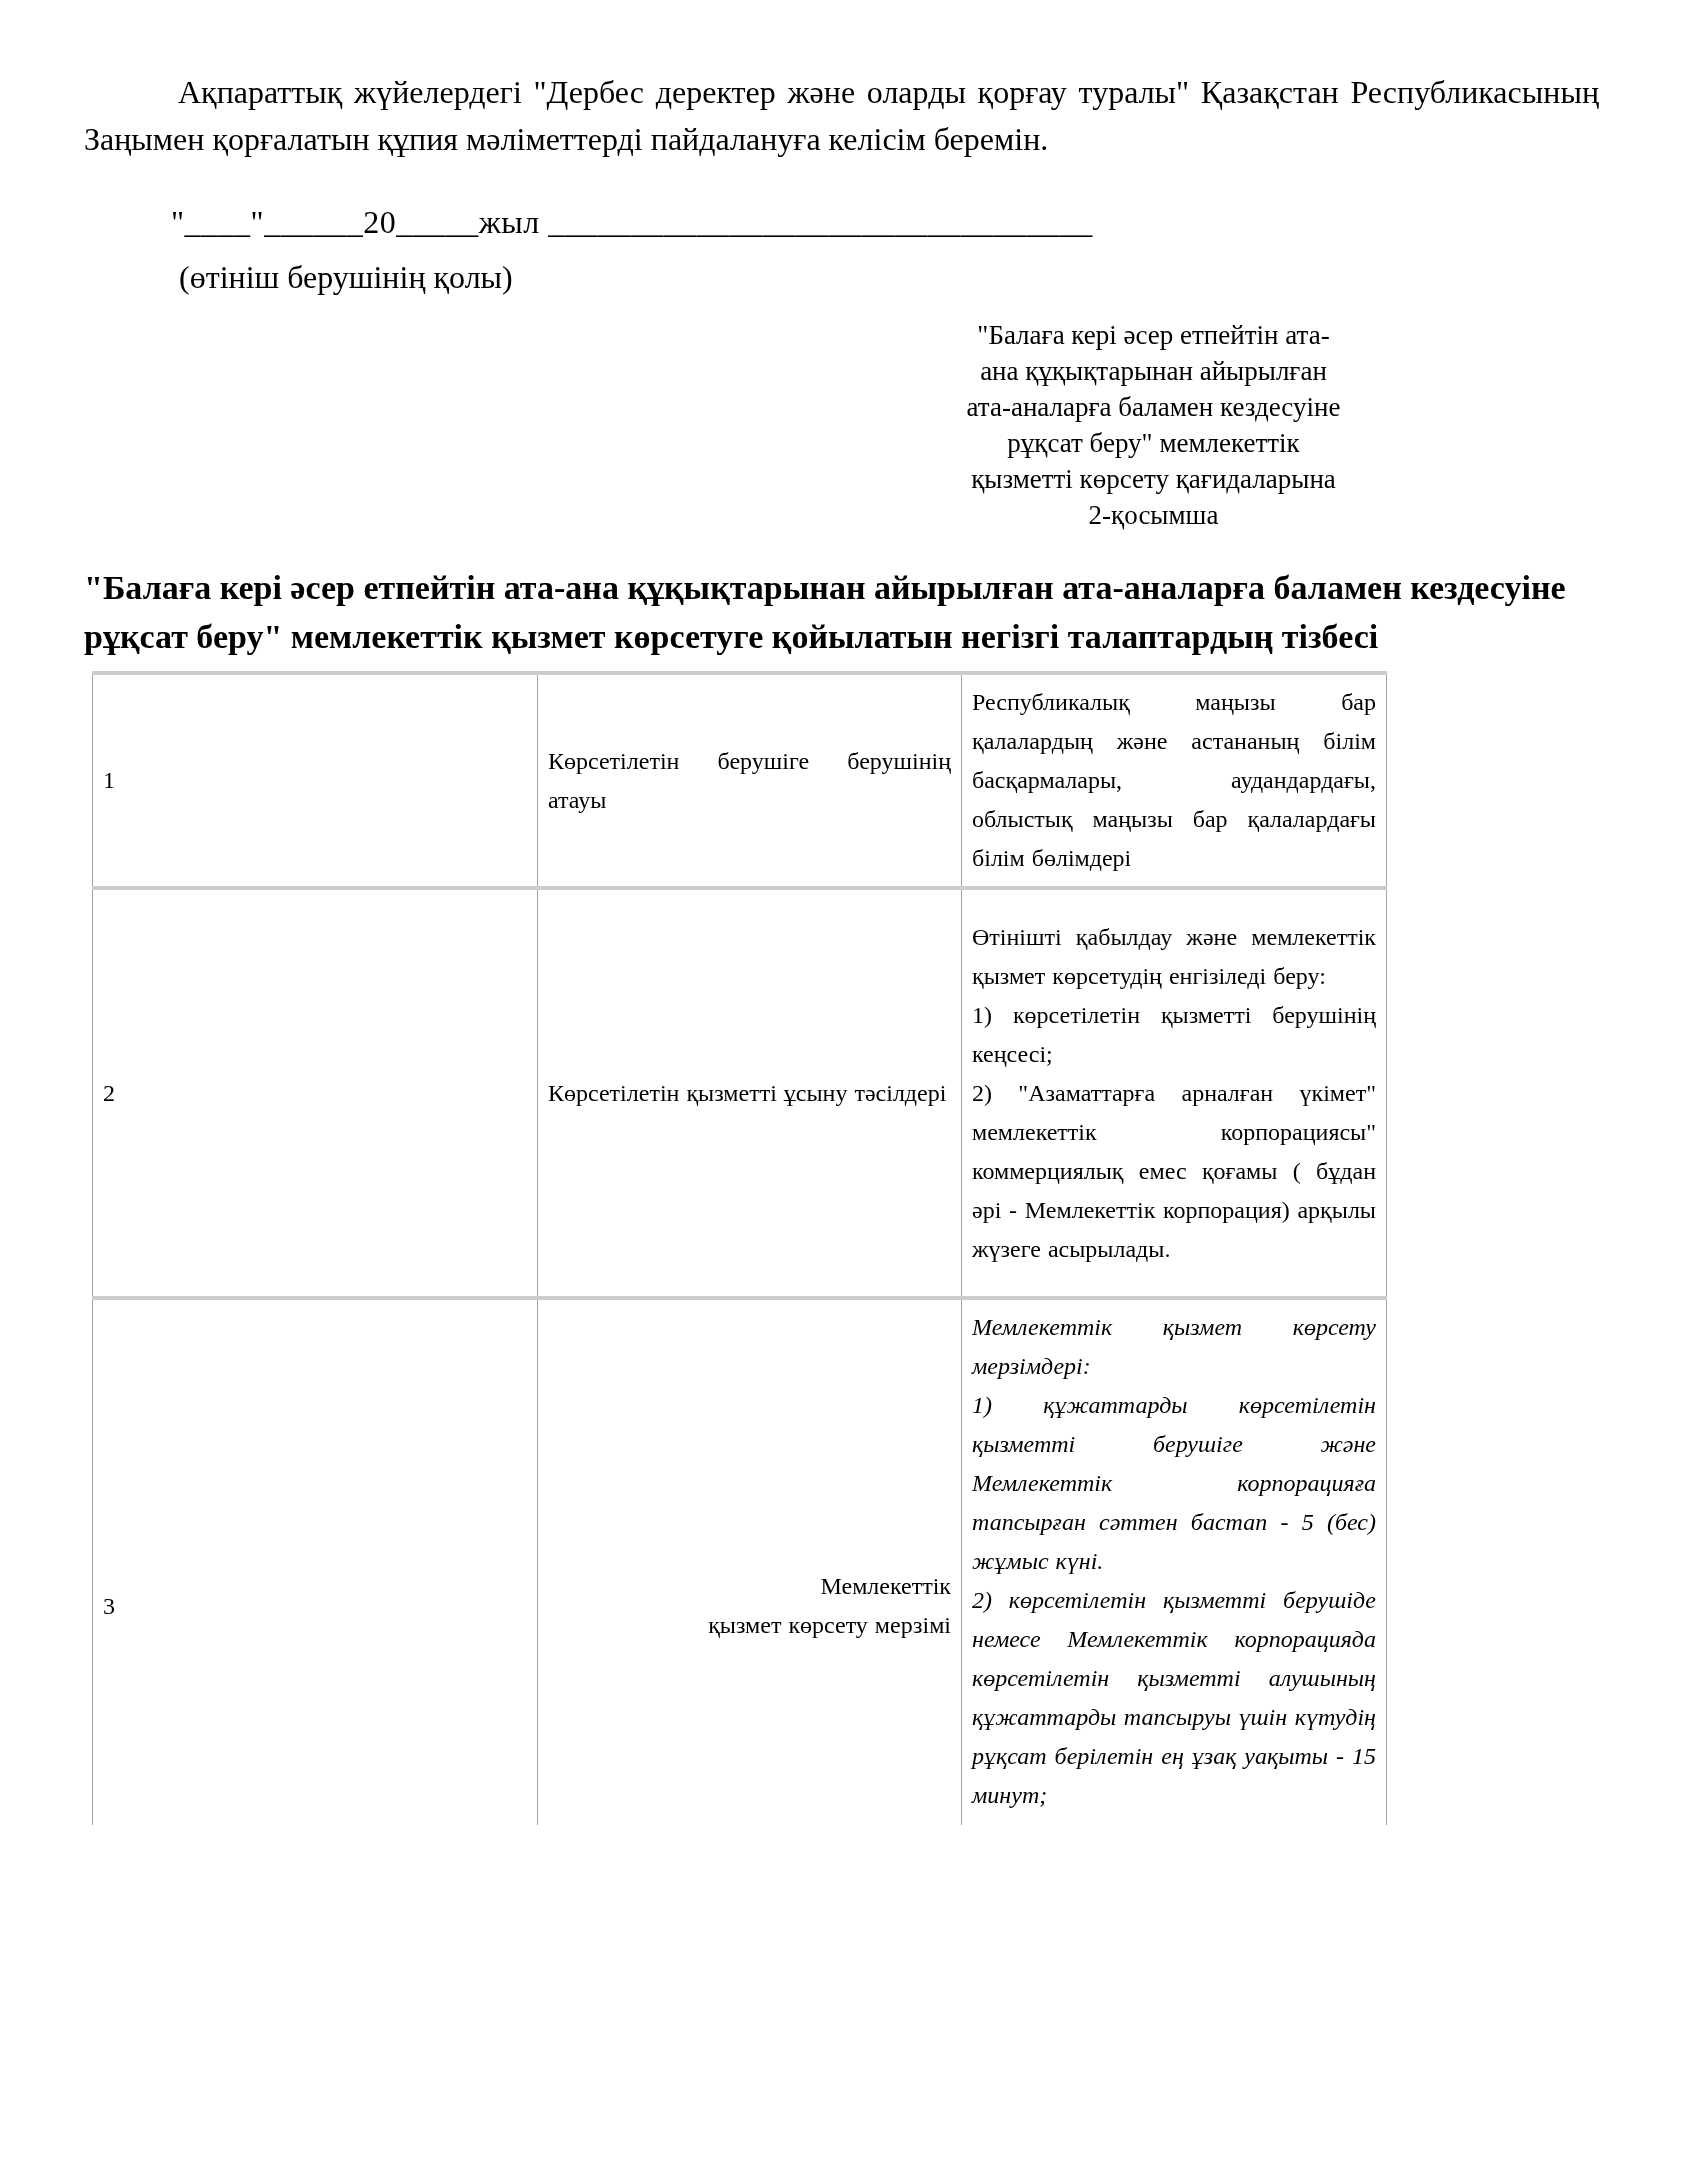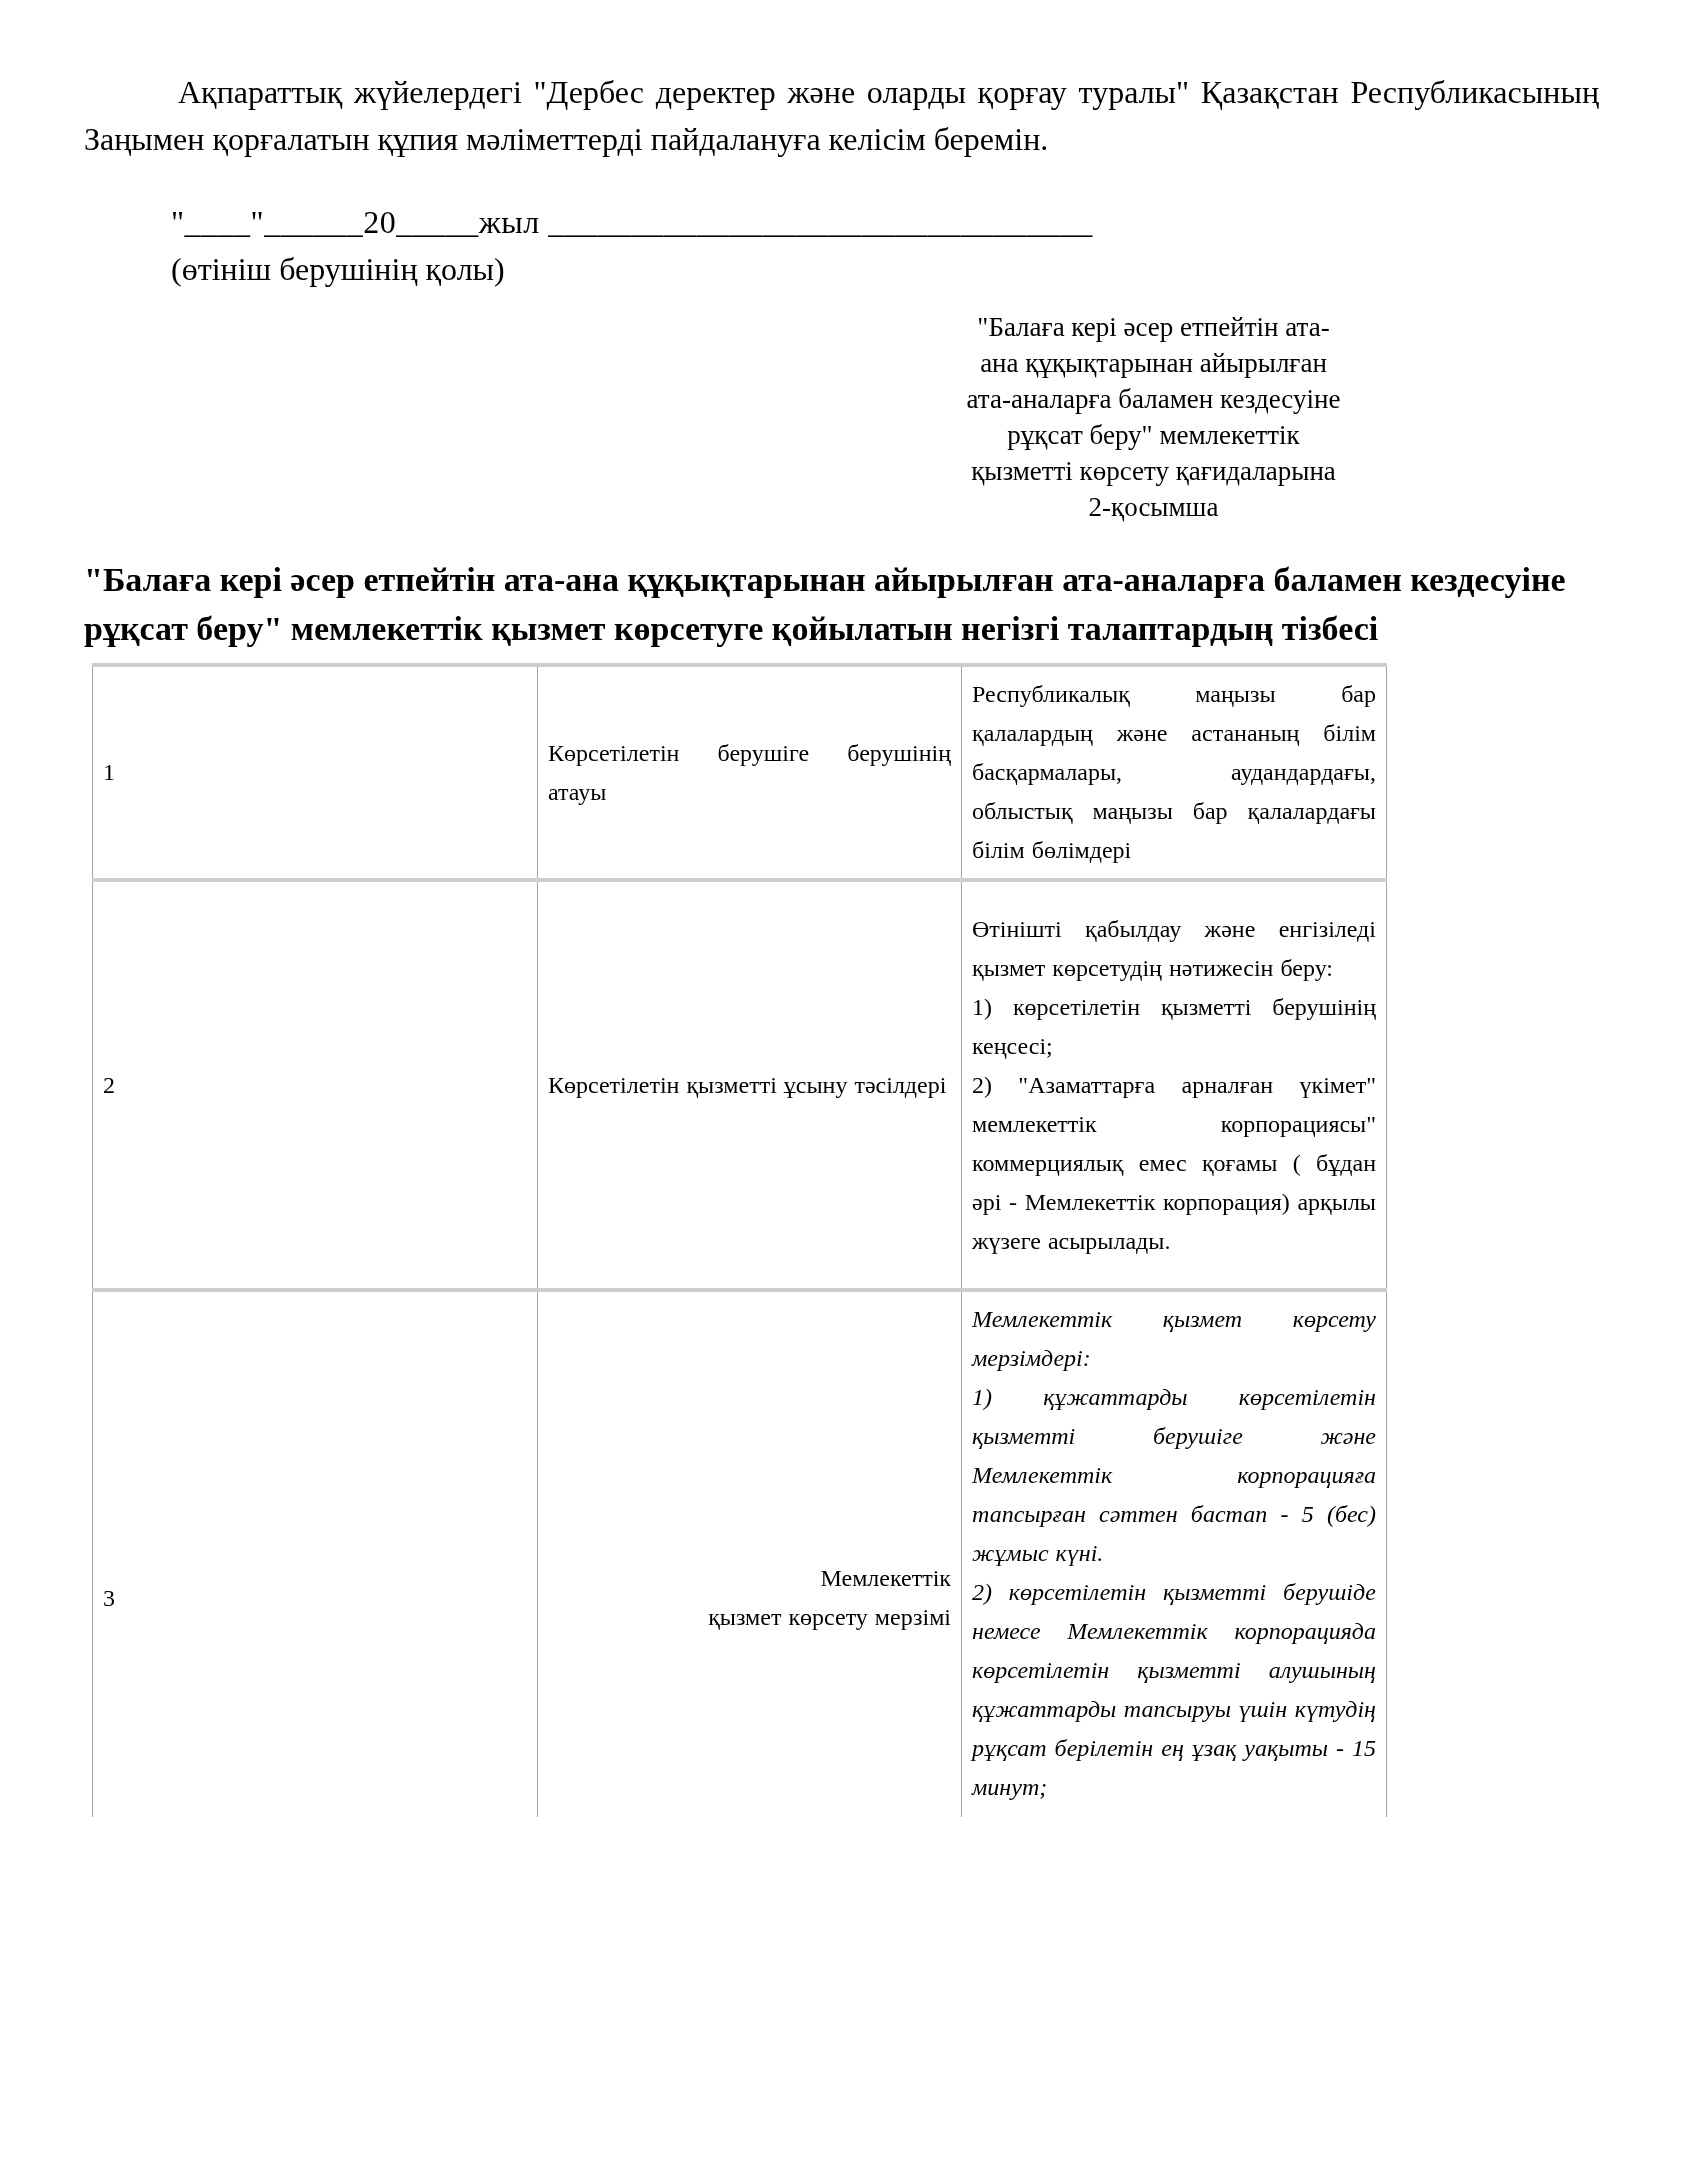--- a/index.html
+++ b/index.html
@@ -24,21 +24,21 @@
   }
   .sig-line {
     margin: 36px 0 0 0;
     font-size: 32px;
     line-height: 47px;
     text-indent: 87px;
     white-space: nowrap;
     letter-spacing: 0.5px;
   }
   .sig-caption {
-    margin: 0;
+    margin: 8px;
     font-size: 32px;
     line-height: 47px;
     text-indent: 87px;
   }
   .annex-note {
     width: 505px;
     margin: 16px 193px 0 auto;
     font-size: 27px;
     line-height: 36px;
     text-align: center;
@@ -127,21 +127,21 @@
         <td class="cell-label">Көрсетілетін берушіге берушінің атауы</td>
         <td class="cell-text">
           <p class="para">Республикалық маңызы бар қалалардың және астананың білім басқармалары, аудандардағы, облыстық маңызы бар қалалардағы білім бөлімдері</p>
         </td>
       </tr>
 
       <tr class="row-2">
         <td class="cell-num">2</td>
         <td class="cell-label">Көрсетілетін қызметті ұсыну тәсілдері</td>
         <td class="cell-text">
-          <p class="para">Өтінішті қабылдау және енгізіледі қызмет көрсетудің нәтижесін беру:</p>
+          <p class="para">Өтінішті қабылдау және мемлекеттік қызмет көрсетудің енгізіледі беру:</p>
           <p class="para">1) көрсетілетін қызметті берушінің кеңсесі;</p>
           <p class="para">2) "Азаматтарға арналған үкімет" мемлекеттік корпорациясы" коммерциялық емес қоғамы ( бұдан әрі - Мемлекеттік корпорация) арқылы жүзеге асырылады.</p>
         </td>
       </tr>
 
       <tr class="row-3">
         <td class="cell-num">3</td>
         <td class="cell-label pre">Мемлекеттік
 қызмет көрсету мерзімі</td>
         <td class="cell-text">

